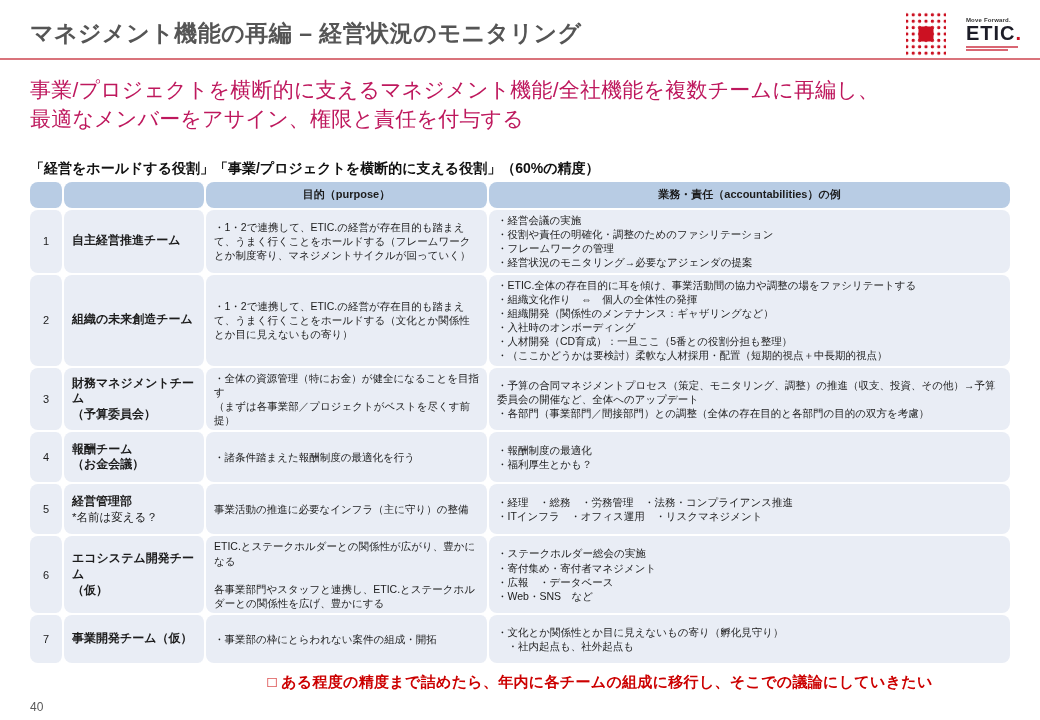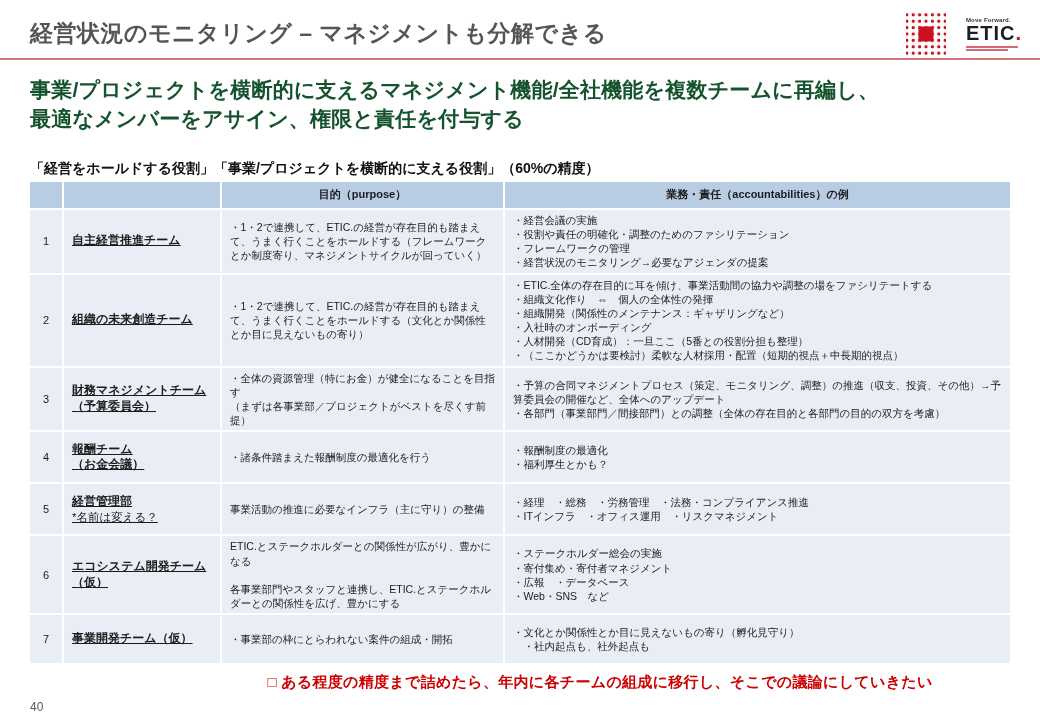--- a/index.html
+++ b/index.html
@@ -29,40 +29,41 @@
   }
   .logo-tagline{font-size:6px;font-weight:bold;color:#333;letter-spacing:.2px;}
   .logo-brand{font-size:20px;font-weight:800;color:#1d1d27;letter-spacing:1px;line-height:1.05;}
   .logo-brand .dot{color:#cc1122;}
   .logo-sub-bars span{display:block;height:2px;background:#cc3344;opacity:.75;margin-top:1.5px;}
   .logo-sub-bars span:nth-child(1){width:52px;}
   .logo-sub-bars span:nth-child(2){width:42px;}
 
   
   .lead{
-    margin:16px 30px 0;font-size:21px;font-weight:bold;color:#14532d;
+    margin:16px 30px 0;font-size:21px;font-weight:normal;color:#be185d;
     line-height:1.38;white-space:pre-line;letter-spacing:.2px;
   }
 
   
   .section-heading{margin:26px 30px 4px;font-size:14px;font-weight:bold;color:#111;}
 
   
   .table{margin:0 30px;width:980px;font-size:10.5px;color:#1c1c1c;}
   .tr{display:flex;border-bottom:2px solid #fff;}
   .td{
     background:#e9edf5;border-right:2px solid #fff;
     padding:3px 8px;display:flex;flex-direction:column;justify-content:center;
     box-sizing:border-box;
+    border-radius:8px;
   }
   .td:last-child{border-right:none;}
   .thead{min-height:26px;}
   .thead .td{background:#b8cce4;font-weight:bold;align-items:center;justify-content:center;font-size:11px;padding:2px 4px;}
   .col-num{width:34px;align-items:center;text-align:center;font-size:11px;}
-  .col-team{width:158px;font-weight:bold;font-size:12px;line-height:1.3;text-decoration:underline;}
+  .col-team{width:142px;font-weight:bold;font-size:12px;line-height:1.3;}
   .col-purpose{width:283px;}
   .col-acc{flex:1;}
   .cell-text{white-space:pre-line;line-height:1.35;}
   .team-name{white-space:pre-line;display:block;}
   .team-note{display:block;font-weight:normal;font-size:11.5px;}
   .r1{min-height:58px;}.r2{min-height:86px;}.r3{min-height:54px;}
   .r4{min-height:50px;}.r5{min-height:50px;}.r6{min-height:60px;}.r7{min-height:48px;}
 
   
   .note{
@@ -76,21 +77,21 @@
     display:flex;justify-content:space-between;align-items:center;
     padding:0 28px 0 30px;font-size:12px;color:#595959;
   }
 </style>
 </head>
 <body>
 
 <div class="slide">
 
   <div class="top">
-    <div class="title">経営状況のモニタリング – マネジメントも分解できる</div>
+    <div class="title">マネジメント機能の再編 – 経営状況のモニタリング</div>
     <div class="logo">
       <div class="logo-dots"></div>
       <div class="logo-text">
         <div class="logo-tagline">Move Forward.</div>
         <div class="logo-brand"><span>ETIC</span><span class="dot">.</span></div>
         <div class="logo-sub-bars">
             <span></span>
             <span></span>
           </div>
       </div>

